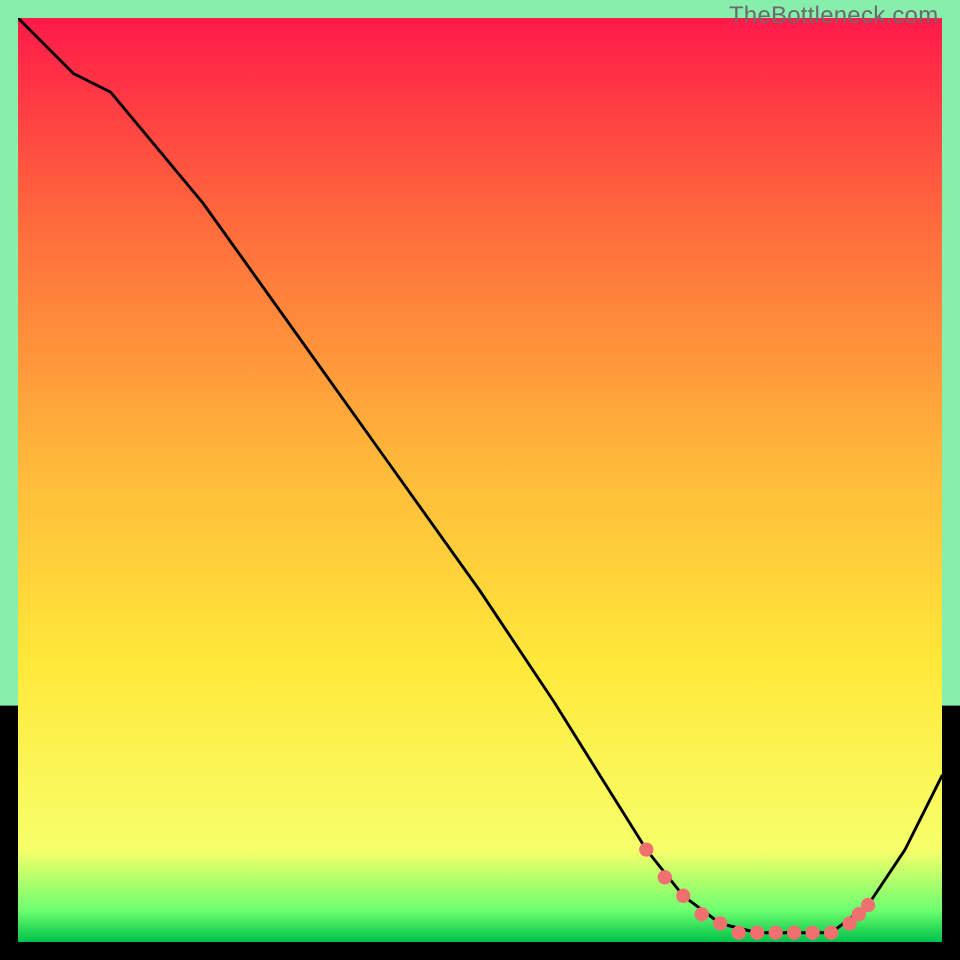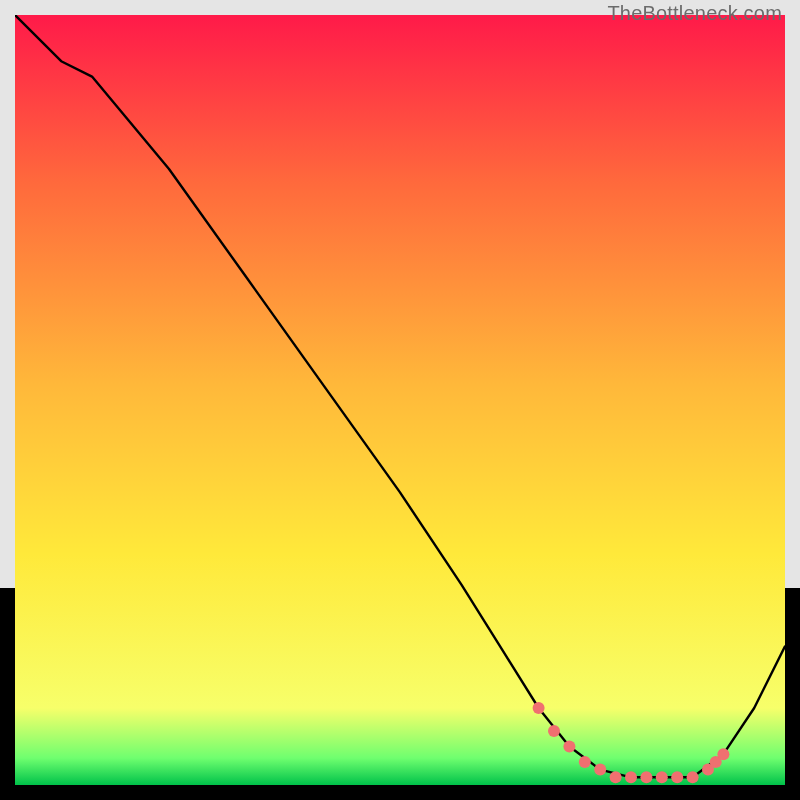--- a/index.html
+++ b/index.html
@@ -8,21 +8,21 @@
     width: 800px;
     height: 800px;
     background: #000;
     overflow: hidden;
     font-family: Arial, Helvetica, sans-serif;
   }
   .stage {
     position: relative;
     width: 800px;
     height: 588px;
-    background: #e5e5e5;
+    background: #86efac;
   }
   .plot {
     position: absolute;
     left: 15px;
     top: 15px;
     width: 770px;
     height: 770px;
   }
   .gradient {
     position: absolute;

